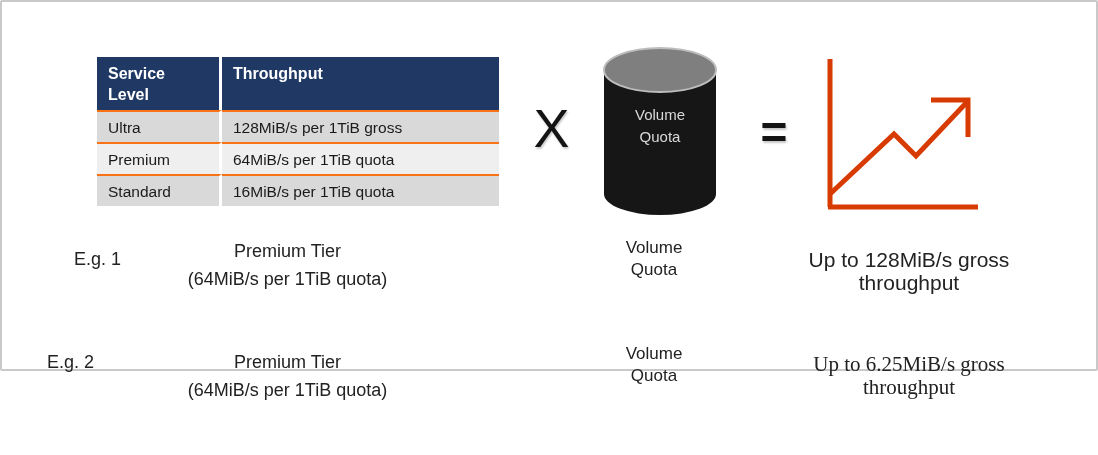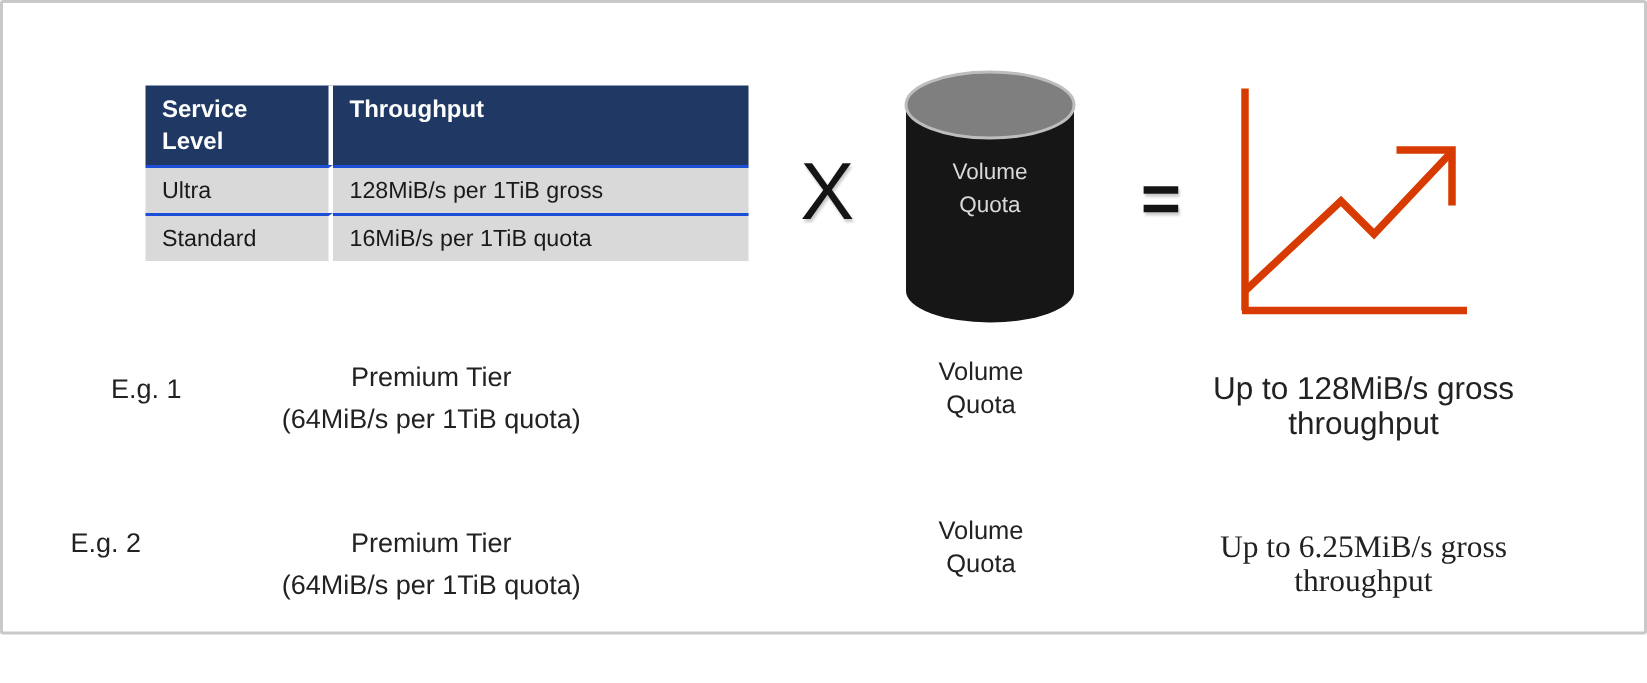--- a/index.html
+++ b/index.html
@@ -5,21 +5,21 @@
   * { box-sizing: border-box; margin: 0; padding: 0; }
   html, body { background: #ffffff; }
   body {
     font-family: "Liberation Sans", sans-serif;
     color: #1f1f1f;
     width: 1098px; height: 455px;
     position: relative;
   }
   .frame {
     position: absolute; left: 0; top: 0;
-    width: 1098px; height: 423px;
+    width: 1098px; height: 371px;
     background: #ffffff;
     border: 2px solid #c9c9c9;
     border-radius: 2px;
   }
 
   
   .sl-table {
     position: absolute; left: 95px; top: 55px;
     width: 402px;
     border-collapse: separate; border-spacing: 0;
@@ -30,21 +30,21 @@
     font-weight: bold; font-size: 16px;
     text-align: left; vertical-align: top;
     padding: 6px 10px 5px 11px;
     height: 53px; line-height: 21px;
   }
   .sl-table th:first-child { width: 125px; border-right: 3px solid #ffffff; }
   .sl-table td {
     padding: 5px 10px 4px 11px;
     height: 31px; line-height: 21px;
     color: #1a1a1a;
-    border-top: 2px solid #1d4ed8;
+    border-top: 2px solid #f97316;
   }
   .sl-table td:first-child { border-right: 3px solid #ffffff; }
   .sl-table tr.row-dark td  { background: #d9d9d9; }
   .sl-table tr.row-light td { background: #efefef; }
 
   
   .op-x {
     position: absolute; left: 522px; top: 96px; width: 55px;
     font-size: 54px; font-weight: 400; color: #141414;
     text-align: center; line-height: 60px;
@@ -106,20 +106,24 @@
       <tr>
         <th>Service Level</th>
         <th>Throughput</th>
       </tr>
     </thead>
     <tbody>
       <tr class="row-dark">
         <td>Ultra</td>
         <td>128MiB/s per 1TiB gross</td>
       </tr>
+      <tr class="row-light">
+        <td>Premium</td>
+        <td>64MiB/s per 1TiB quota</td>
+      </tr>
       <tr class="row-dark">
         <td>Standard</td>
         <td>16MiB/s per 1TiB quota</td>
       </tr>
     </tbody>
   </table>
 
   <div class="op-x">X</div>
 
   <div class="cylinder-wrap">

